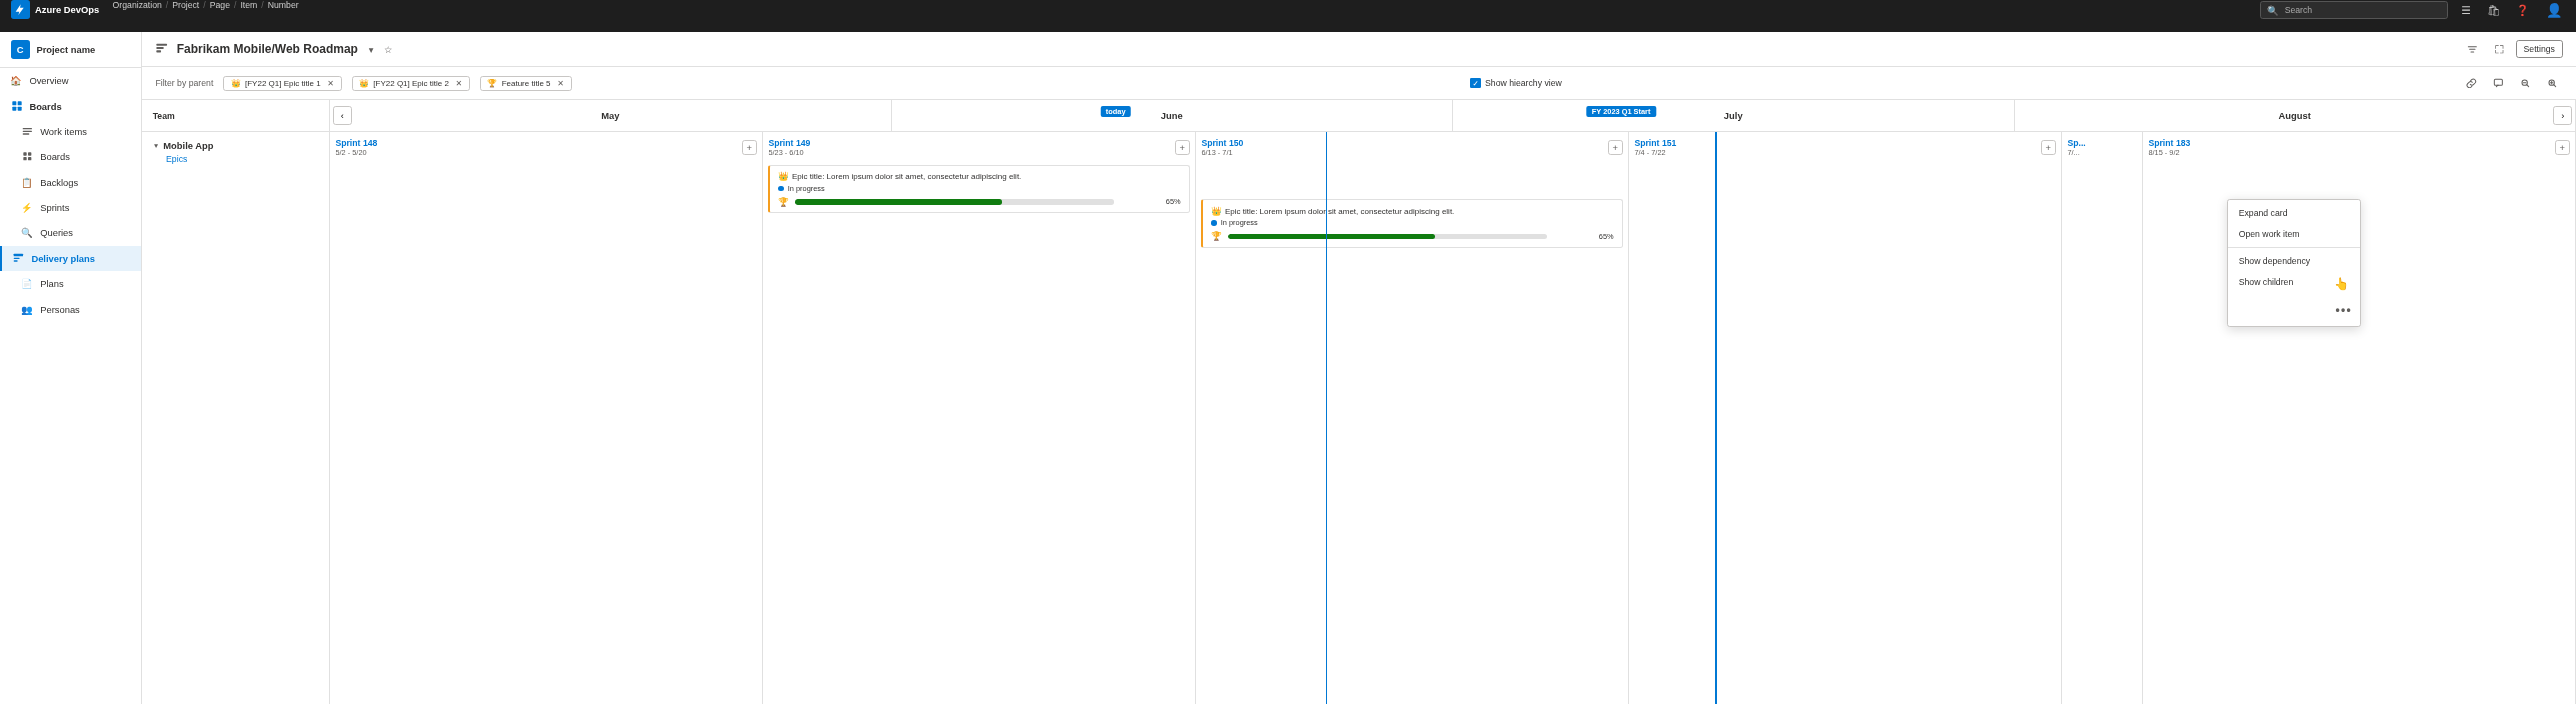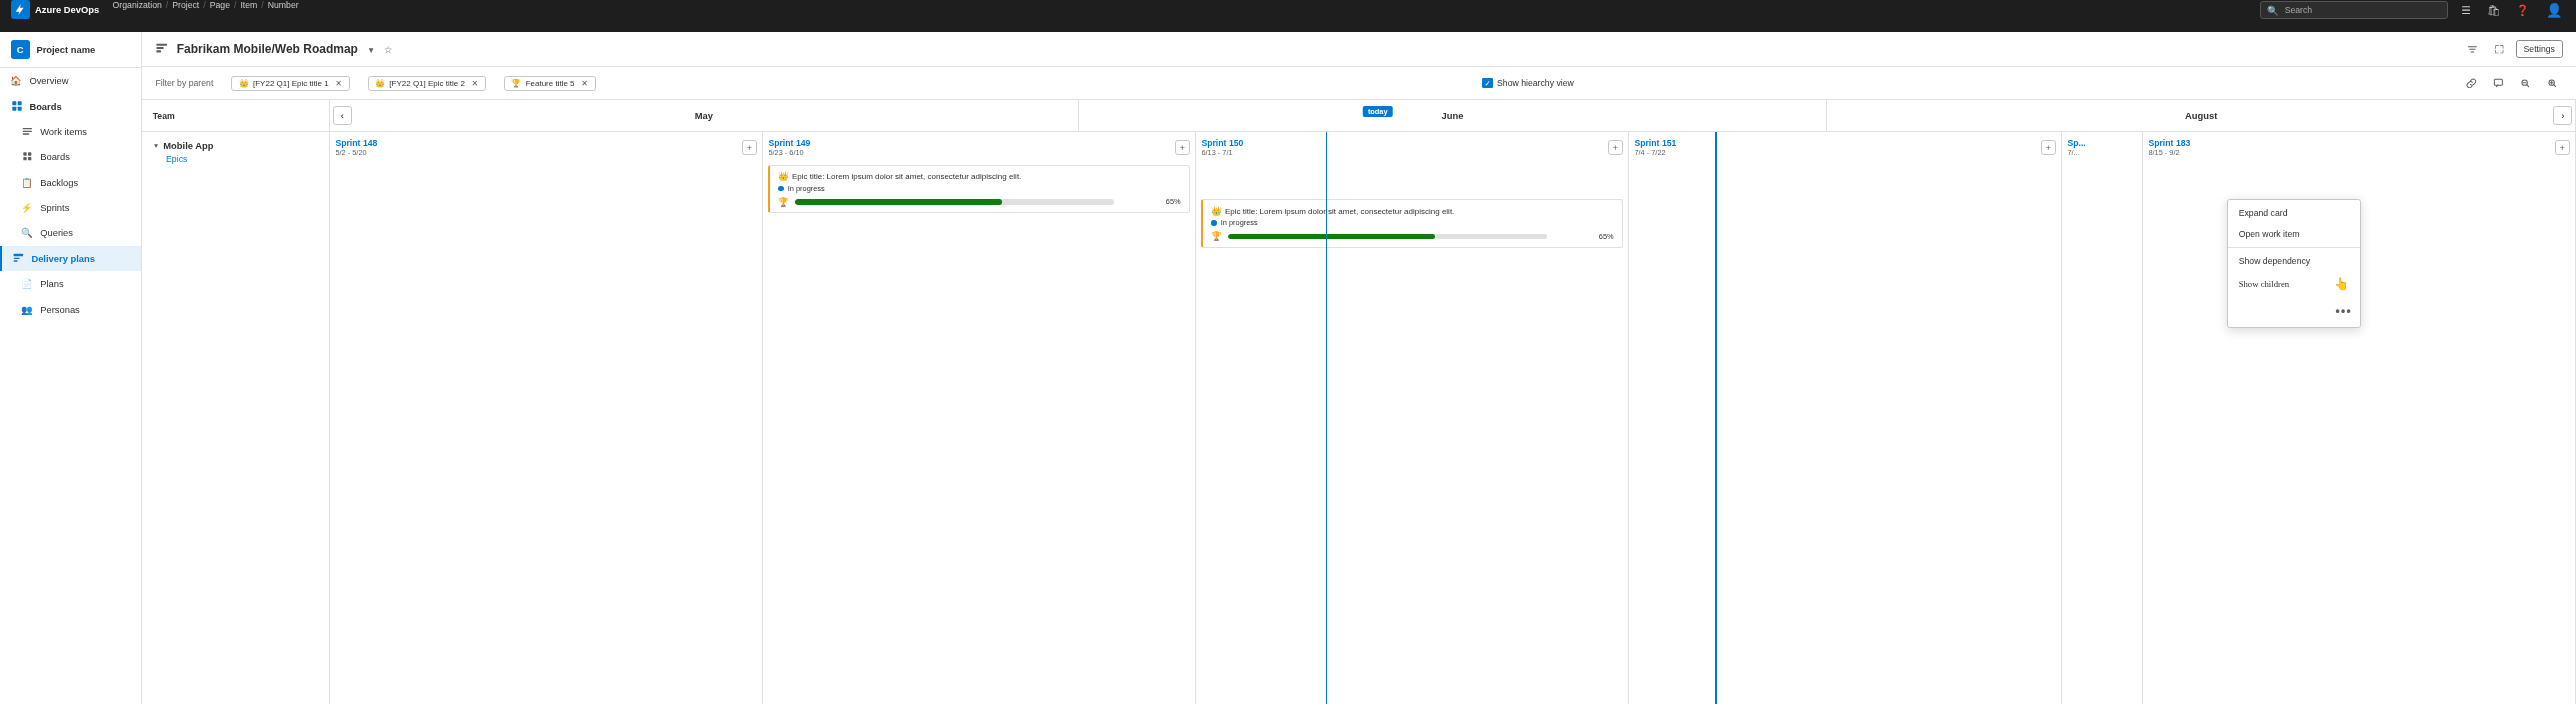--- a/index.html
+++ b/index.html
@@ -43,21 +43,21 @@
     .page-header { display: flex; align-items: center; padding: 6.7px 13.4px; border-bottom: 0.7px solid #e0e0e0; gap: 8px; height: 35px; }
     .page-header-icon { color: #605e5c; font-size: 12px; }
     .page-title { font-size: 12px; font-weight: 600; color: #323130; }
     .page-header-dropdown { cursor: pointer; color: #605e5c; margin-left: 2.7px; }
     .page-header-star { cursor: pointer; color: #605e5c; margin-left: 2.7px; }
     .page-header-right { margin-left: auto; display: flex; align-items: center; gap: 5.4px; }
     .header-btn { display: flex; align-items: center; gap: 2.7px; padding: 2.7px 6.7px; border: 0.7px solid #8a8886; border-radius: 2.7px; cursor: pointer; font-size: 8.7px; color: #323130; background: #fff; }
     .icon-btn { width: 21.5px; height: 21.5px; display: flex; align-items: center; justify-content: center; cursor: pointer; color: #605e5c; border-radius: 2.7px; }
 
     
-    .filter-bar { display: flex; align-items: center; padding: 5.4px 13.4px; border-bottom: 0.7px solid #e0e0e0; gap: 18px; flex-wrap: wrap; }
+    .filter-bar { display: flex; align-items: center; padding: 5.4px 13.4px; border-bottom: 0.7px solid #e0e0e0; gap: 10px; flex-wrap: wrap; }
     .filter-label { font-size: 8.7px; color: #605e5c; white-space: nowrap; }
     .filter-tag { display: flex; align-items: center; gap: 4px; padding: 2px 6.7px; border: 0.7px solid #c8c6c4; border-radius: 2.7px; font-size: 8px; background: #fff; color: #323130; }
     .filter-tag .remove-x { cursor: pointer; color: #605e5c; font-size: 8px; margin-left: 2.7px; }
     .show-hierarchy { display: flex; align-items: center; gap: 4px; margin-left: auto; font-size: 8.7px; color: #323130; }
     .checkbox-checked { width: 10.7px; height: 10.7px; background: #0078d4; border-radius: 1.3px; display: flex; align-items: center; justify-content: center; }
     .checkbox-checked::after { content: '✓'; color: #fff; font-size: 7.4px; }
 
     
     .timeline-area { flex: 1; display: flex; flex-direction: column; overflow: hidden; position: relative; }
     .timeline-header-row { display: flex; align-items: stretch; border-bottom: 0.7px solid #e0e0e0; height: 32px; flex-shrink: 0; }
@@ -328,20 +328,29 @@
           <div class="month-col">
             <div class="month-col-header" style="position:relative;">
 
               <div class="today-marker" style="position:absolute;top:5.4px;left:40%;transform:translateX(-50%);z-index:10;">
                 <span>today</span>
               </div>
               <span>June</span>
             </div>
           </div>
 
+          <div class="month-col">
+            <div class="month-col-header" style="position:relative;">
+
+              <div class="milestone-marker" style="position:absolute;top:5.4px;left:30%;transform:translateX(-50%);z-index:10;font-size:7.4px;padding:1.3px 5.4px;">
+                <span>FY 2023 Q1 Start</span>
+              </div>
+              <span>July</span>
+            </div>
+          </div>
 
           <div class="month-col">
             <div class="month-col-header">
               <span>August</span>
               <button class="month-nav-btn month-nav-right">›</button>
             </div>
           </div>
         </div>
       </div>
 
@@ -460,21 +469,21 @@
             <div class="context-menu-item">
               <span>Expand card</span>
             </div>
             <div class="context-menu-item">
               <span>Open work item</span>
             </div>
             <div class="context-menu-divider"></div>
             <div class="context-menu-item">
               <span>Show dependency</span>
             </div>
-            <div class="context-menu-item" style="display:flex;align-items:center;justify-content:space-between;font-family:Liberation Serif, serif;">
+            <div class="context-menu-item" style="display:flex;align-items:flex-start;justify-content:space-between;">
               <span>Show children</span>
 
               <span style="font-size:12px;margin-left:5.4px;">👆</span>
             </div>
 
             <div style="display:flex;justify-content:flex-end;padding:2.7px 5.4px;">
               <div class="icon-btn" style="font-size:12px;font-weight:700;letter-spacing:1.3px;color:#605e5c;">•••</div>
             </div>
           </div>
 

